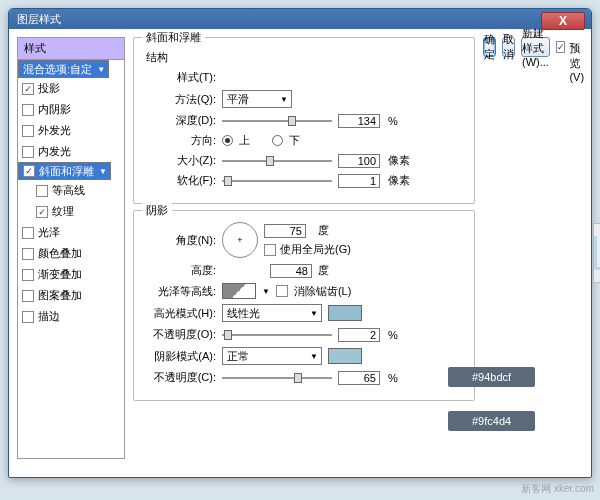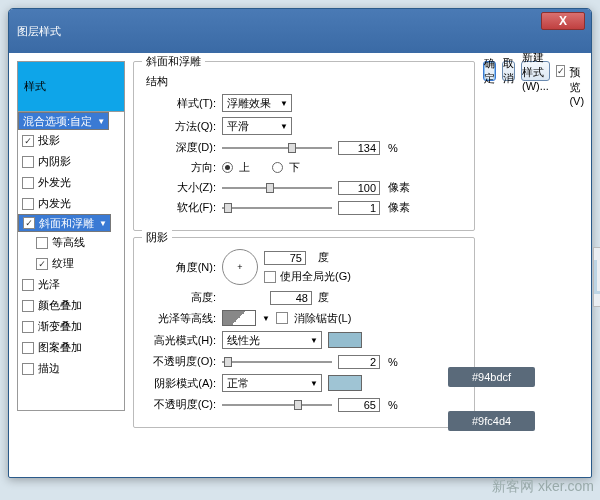--- a/index.html
+++ b/index.html
@@ -1,23 +1,23 @@
 <!DOCTYPE html>
 <html><head>
 <meta charset="utf-8">
 <style>
 *{box-sizing:border-box;font-family:"Microsoft YaHei",SimSun,sans-serif;font-size:11px}
 body{margin:0;background:#d8e4ec;width:600px;height:500px;position:relative}
 .window{position:absolute;left:8px;top:8px;width:584px;height:470px;background:#fff;border:1px solid #2a5a8a;border-radius:5px 5px 2px 2px;box-shadow:0 2px 10px rgba(0,0,0,.3)}
-.titlebar{height:44px;background:linear-gradient(#4a7ab5,#3a6aa5);border-radius:4px 4px 0 0;color:#fff;display:flex;align-items:center;padding:0 8px;position:relative}
+.titlebar{height:20px;background:linear-gradient(#4a7ab5,#3a6aa5);border-radius:4px 4px 0 0;color:#fff;display:flex;align-items:center;padding:0 8px;position:relative}
 .closebtn{position:absolute;right:6px;top:3px;width:44px;height:18px;background:linear-gradient(#d97070,#c04040);border:1px solid #8a3030;border-radius:2px;display:flex;align-items:center;justify-content:center;color:#fff;font-size:12px;font-weight:bold}
 .body{display:flex;padding:8px;gap:8px;height:calc(100% - 28px)}
 .left{width:108px}
-.styleshdr{border:1px solid #999;border-bottom:none;padding:17px 6px;background:#0ea5e9}
-.stylelist{border:1px solid #999;background:#fff;height:300px}
+.styleshdr{border:1px solid #999;border-bottom:none;padding:3px 6px;background:#c4b5fd}
+.stylelist{border:1px solid #999;background:#fff;height:400px}
 .srow{display:flex;align-items:center;padding:3px 4px;gap:4px;cursor:default}
 .srow.sel{background:#3a7ad4;color:#fff}
 .srow.ind1{padding-left:18px}
 .chk{width:12px;height:12px;border:1px solid #888;background:#fff;display:inline-flex;align-items:center;justify-content:center;font-size:9px;color:#333}
 .chk.on::after{content:"✓"}
 .center{flex:1;display:flex;flex-direction:column;gap:6px}
 .grp{border:1px solid #bbb;border-radius:2px;padding:6px 8px 10px;position:relative}
 .grp>.lgd{position:absolute;top:-8px;left:8px;background:#fff;padding:0 4px}
 .sub{margin:6px 0 4px;padding-left:4px;font-weight:normal}
 .row{display:flex;align-items:center;margin:5px 0;gap:6px}
@@ -34,21 +34,21 @@
 .angle{width:36px;height:36px;border:1px solid #888;border-radius:50%;position:relative}
 .angle::after{content:"+";position:absolute;left:50%;top:50%;transform:translate(-50%,-50%);font-size:9px}
 .swatch{width:34px;height:16px;border:1px solid #666;display:inline-block;position:relative}
 .swatch.half{background:linear-gradient(135deg,#888 0 50%,#fff 50% 100%)}
 .right{width:100px;display:flex;flex-direction:row;gap:6px;align-items:stretch}
 .btn{height:20px;border:1px solid #6a8ab0;background:linear-gradient(#f4f8fc,#dce8f4);border-radius:3px;display:flex;align-items:center;justify-content:center}
 .btn.def{border:1px solid #3a7ad4;box-shadow:0 0 0 1px #8ac0f0 inset}
 .preview{margin-top:8px;width:72px;height:60px;border:1px solid #bbb;background:#eaeef2;align-self:center;display:flex;align-items:center;justify-content:center}
 .preview .inner{width:40px;height:34px;border:3px solid #bcd4e4;border-top:none;border-right:none}
 .tag{position:absolute;background:#5a6a7a;color:#fff;padding:4px 24px;border-radius:2px;font-size:11px}
-.watermark{position:absolute;right:6px;bottom:4px;color:#9aa;font-size:14px}
+.watermark{position:absolute;right:6px;bottom:4px;color:#9aa;font-size:10px}
 </style>
 </head>
 <body>
 
 <div class="window">
   <div class="titlebar">
     <span>图层样式</span>
     <div class="closebtn">X</div>
   </div>
   <div class="body">
@@ -99,23 +99,20 @@
       </div>
     </div>
 
     <div class="center">
       <div class="grp">
         <span class="lgd">斜面和浮雕</span>
         <div class="sub">结构</div>
 
         <div class="row">
             <span class="lbl">样式(T):</span>
-          <span class="sel">
-              <span>浮雕效果</span>
-            </span>
           </div>
 
         <div class="row">
             <span class="lbl">方法(Q):</span>
           <span class="sel">
               <span>平滑</span>
             </span>
           </div>
 
         <div class="row">

